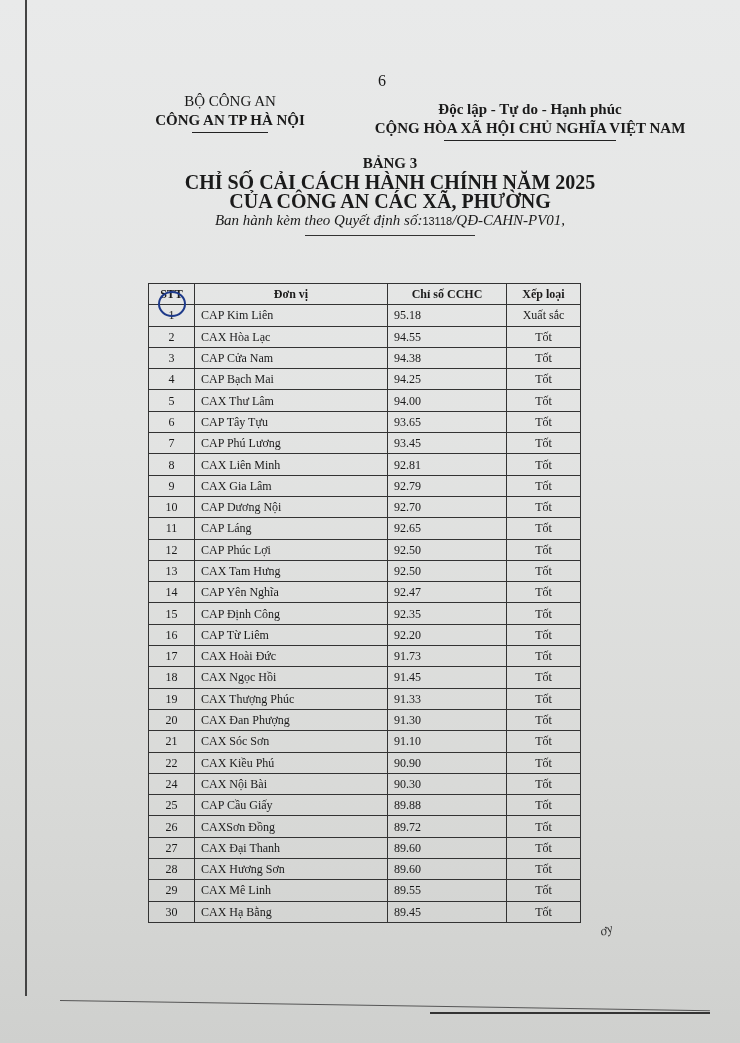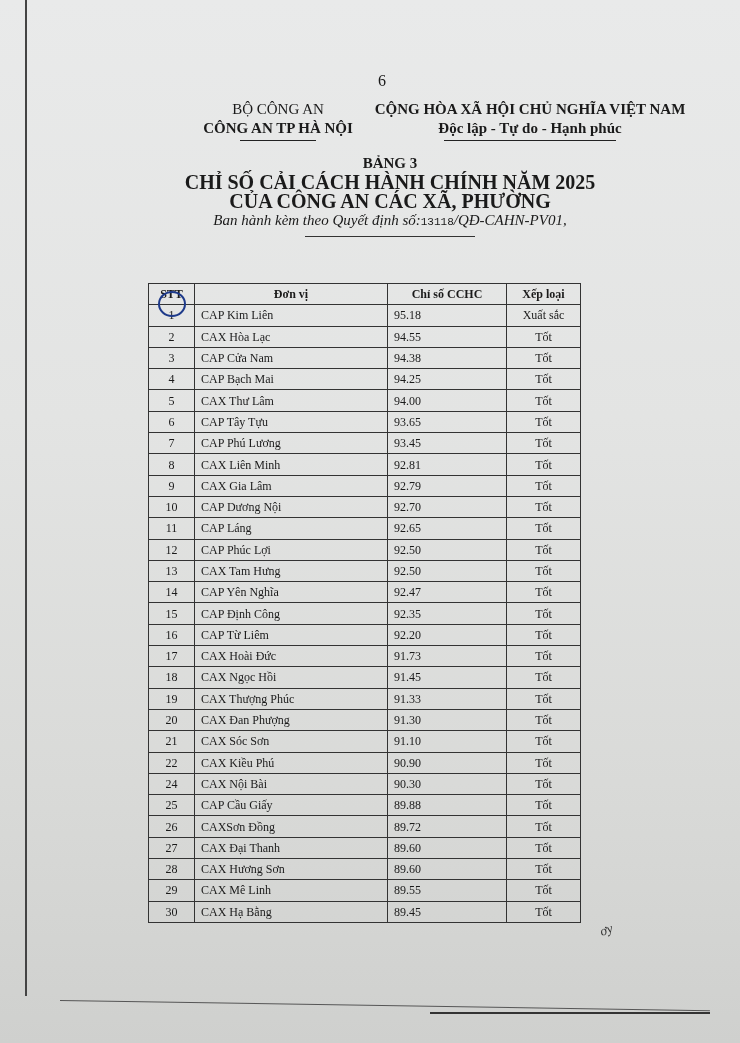--- a/index.html
+++ b/index.html
@@ -17,33 +17,33 @@
   }
   .bottom-rule {
     position:absolute; left:60px; top:1000px; width:650px; height:1px; background:#555;
     transform: rotate(0.9deg); transform-origin:left center;
   }
   .bottom-rule2 {
     position:absolute; left:430px; top:1012px; width:280px; height:2px; background:#333;
   }
   .page-num { position:absolute; left:378px; top:72px; font-size:16px; }
   .hdr-left {
-    position:absolute; left:150px; top:100px; width:160px; text-align:center; font-size:15px; line-height:19px;margin-left:48px;
+    position:absolute; left:150px; top:92px; width:160px; text-align:center; font-size:15px; line-height:19px;
   }
   .hdr-left .l2 { font-weight:bold; }
   .hdr-left .ul { display:block; margin:2px auto 0; width:76px; height:1px; background:#222; }
   .hdr-right {
     position:absolute; left:364px; top:100px; width:332px; text-align:center; font-size:15px; line-height:19px; font-weight:bold;
   }
   .hdr-right .ul { display:block; margin:2px auto 0; width:172px; height:1px; background:#222; }
   .title-block { position:absolute; left:170px; top:153px; width:440px; text-align:center; }
   .t-bang { font-weight:bold; font-size:15px; line-height:20px; }
   .t-main { font-weight:bold; font-size:20px; line-height:19px; }
   .t-sub { font-style:italic; font-size:15px; line-height:19px; }
-  .t-sub .hand { font-family:Liberation Mono, monospace; font-style:normal; font-size:11px; }
+  .t-sub .hand { font-family:Liberation Sans, sans-serif; font-style:normal; font-size:11px; }
   .t-ul { display:block; margin:4px auto 0; width:170px; height:1px; background:#333; }
   table.grid {
     position:absolute; left:148px; top:283px; width:433px;
     border-collapse:collapse; font-size:12px;
   }
   table.grid th, table.grid td {
     border:1px solid #333; height:20.3px; padding:0 6px; line-height:20px;
   }
   table.grid th { font-weight:bold; text-align:center; }
   table.grid td.stt { text-align:center; width:33px; }
@@ -69,22 +69,22 @@
 
   <div class="page-num">6</div>
 
   <div class="hdr-left">
     <div>BỘ CÔNG AN</div>
     <div class="l2">CÔNG AN TP HÀ NỘI</div>
     <span class="ul"></span>
   </div>
 
   <div class="hdr-right">
+    <div>Độc lập - Tự do - Hạnh phúc</div>
     <div>CỘNG HÒA XÃ HỘI CHỦ NGHĨA VIỆT NAM</div>
-    <div>Độc lập - Tự do - Hạnh phúc</div>
     <span class="ul"></span>
   </div>
 
   <div class="title-block">
     <div class="t-bang">BẢNG 3</div>
     <div class="t-main">CHỈ SỐ CẢI CÁCH HÀNH CHÍNH NĂM 2025</div>
     <div class="t-main">CỦA CÔNG AN CÁC XÃ, PHƯỜNG</div>
     <div class="t-sub">
       <span>Ban hành kèm theo Quyết định số:</span><span class="hand">13118</span><span>/QĐ-CAHN-PV01,</span>
     </div>

